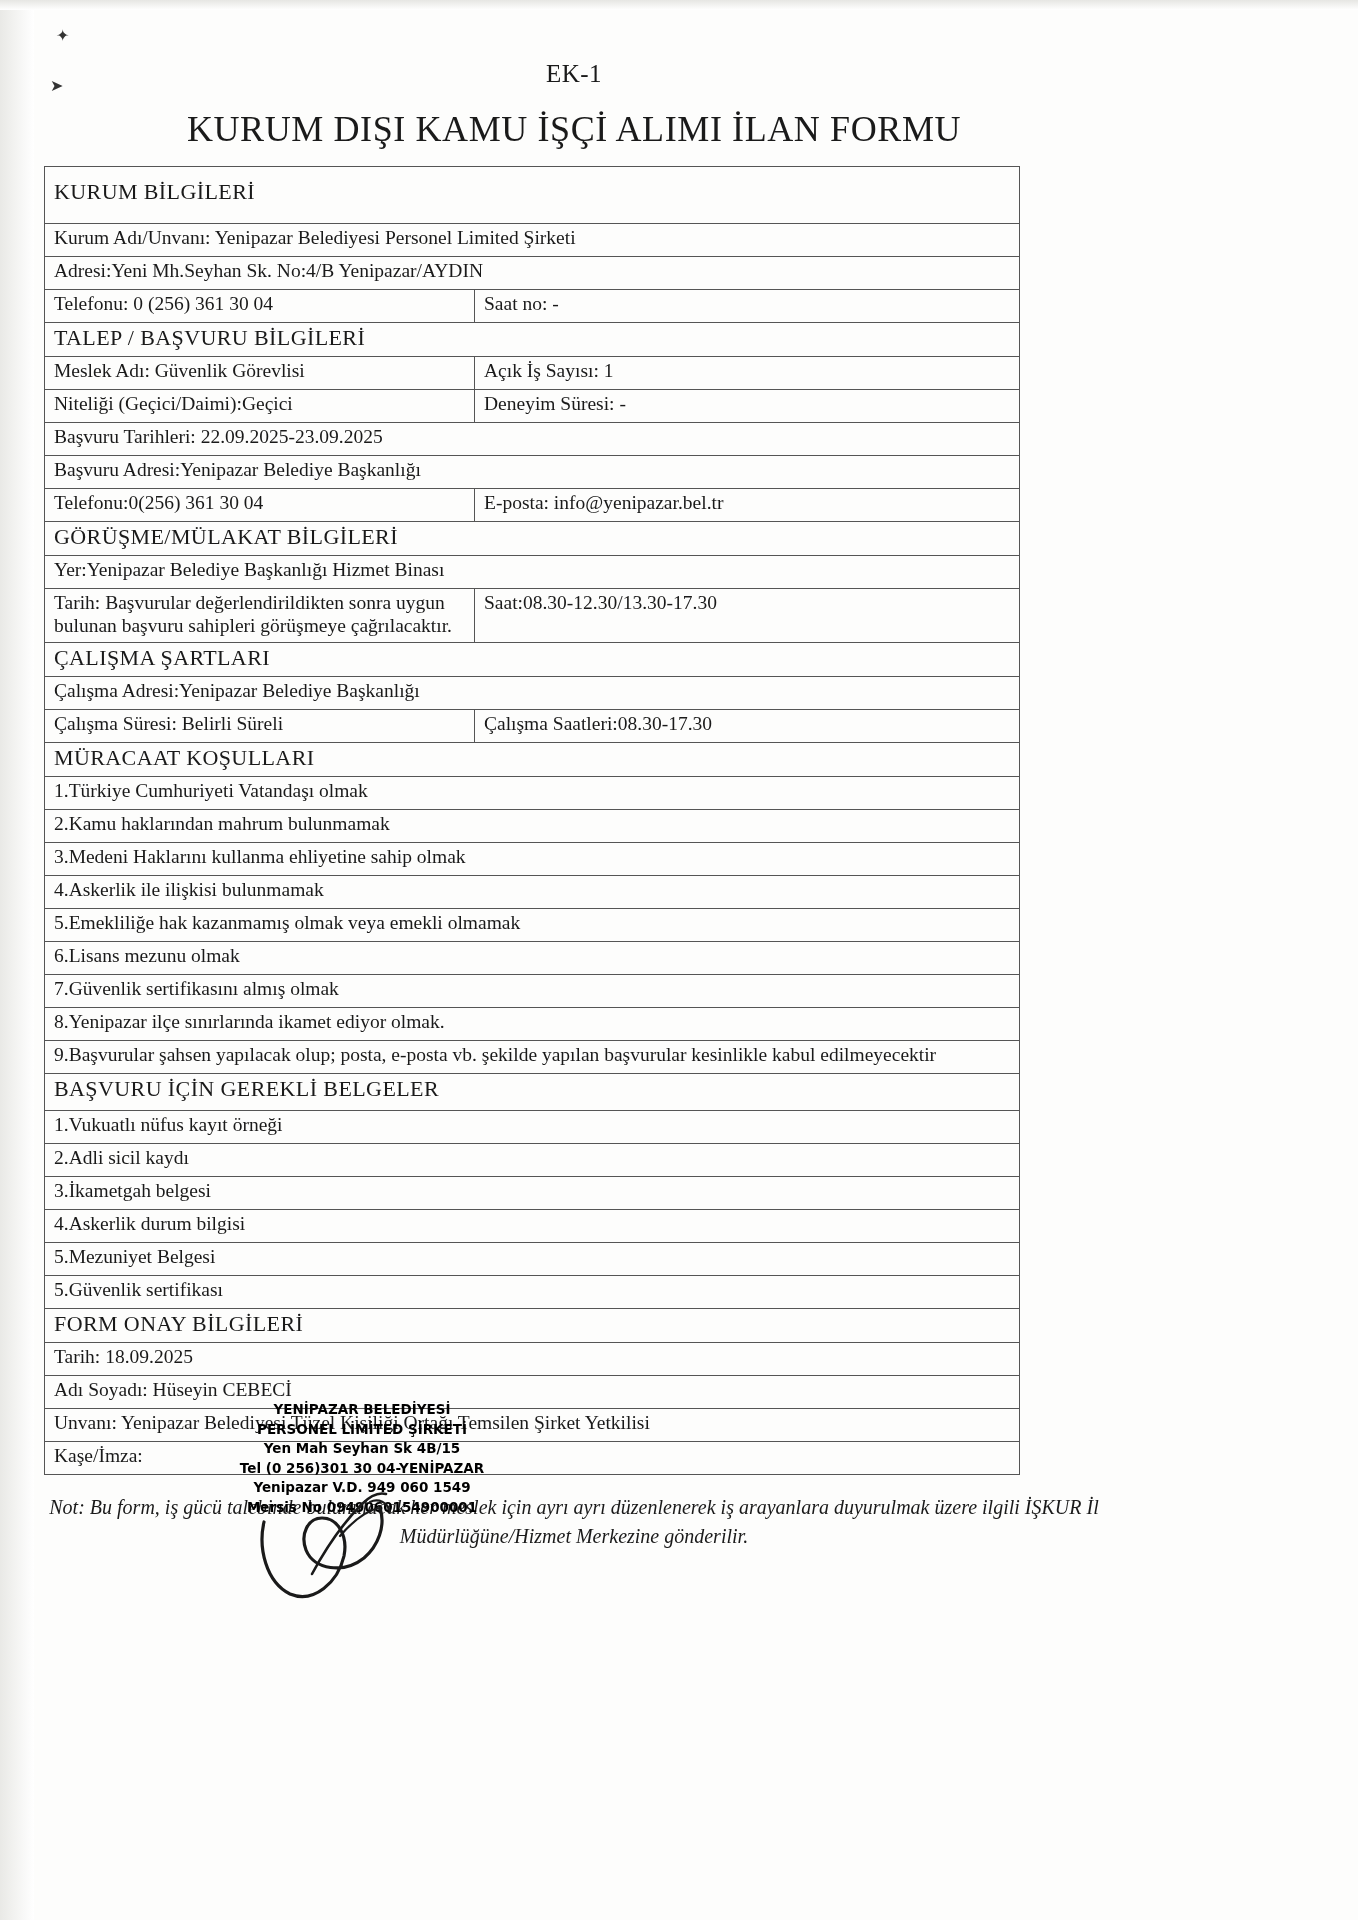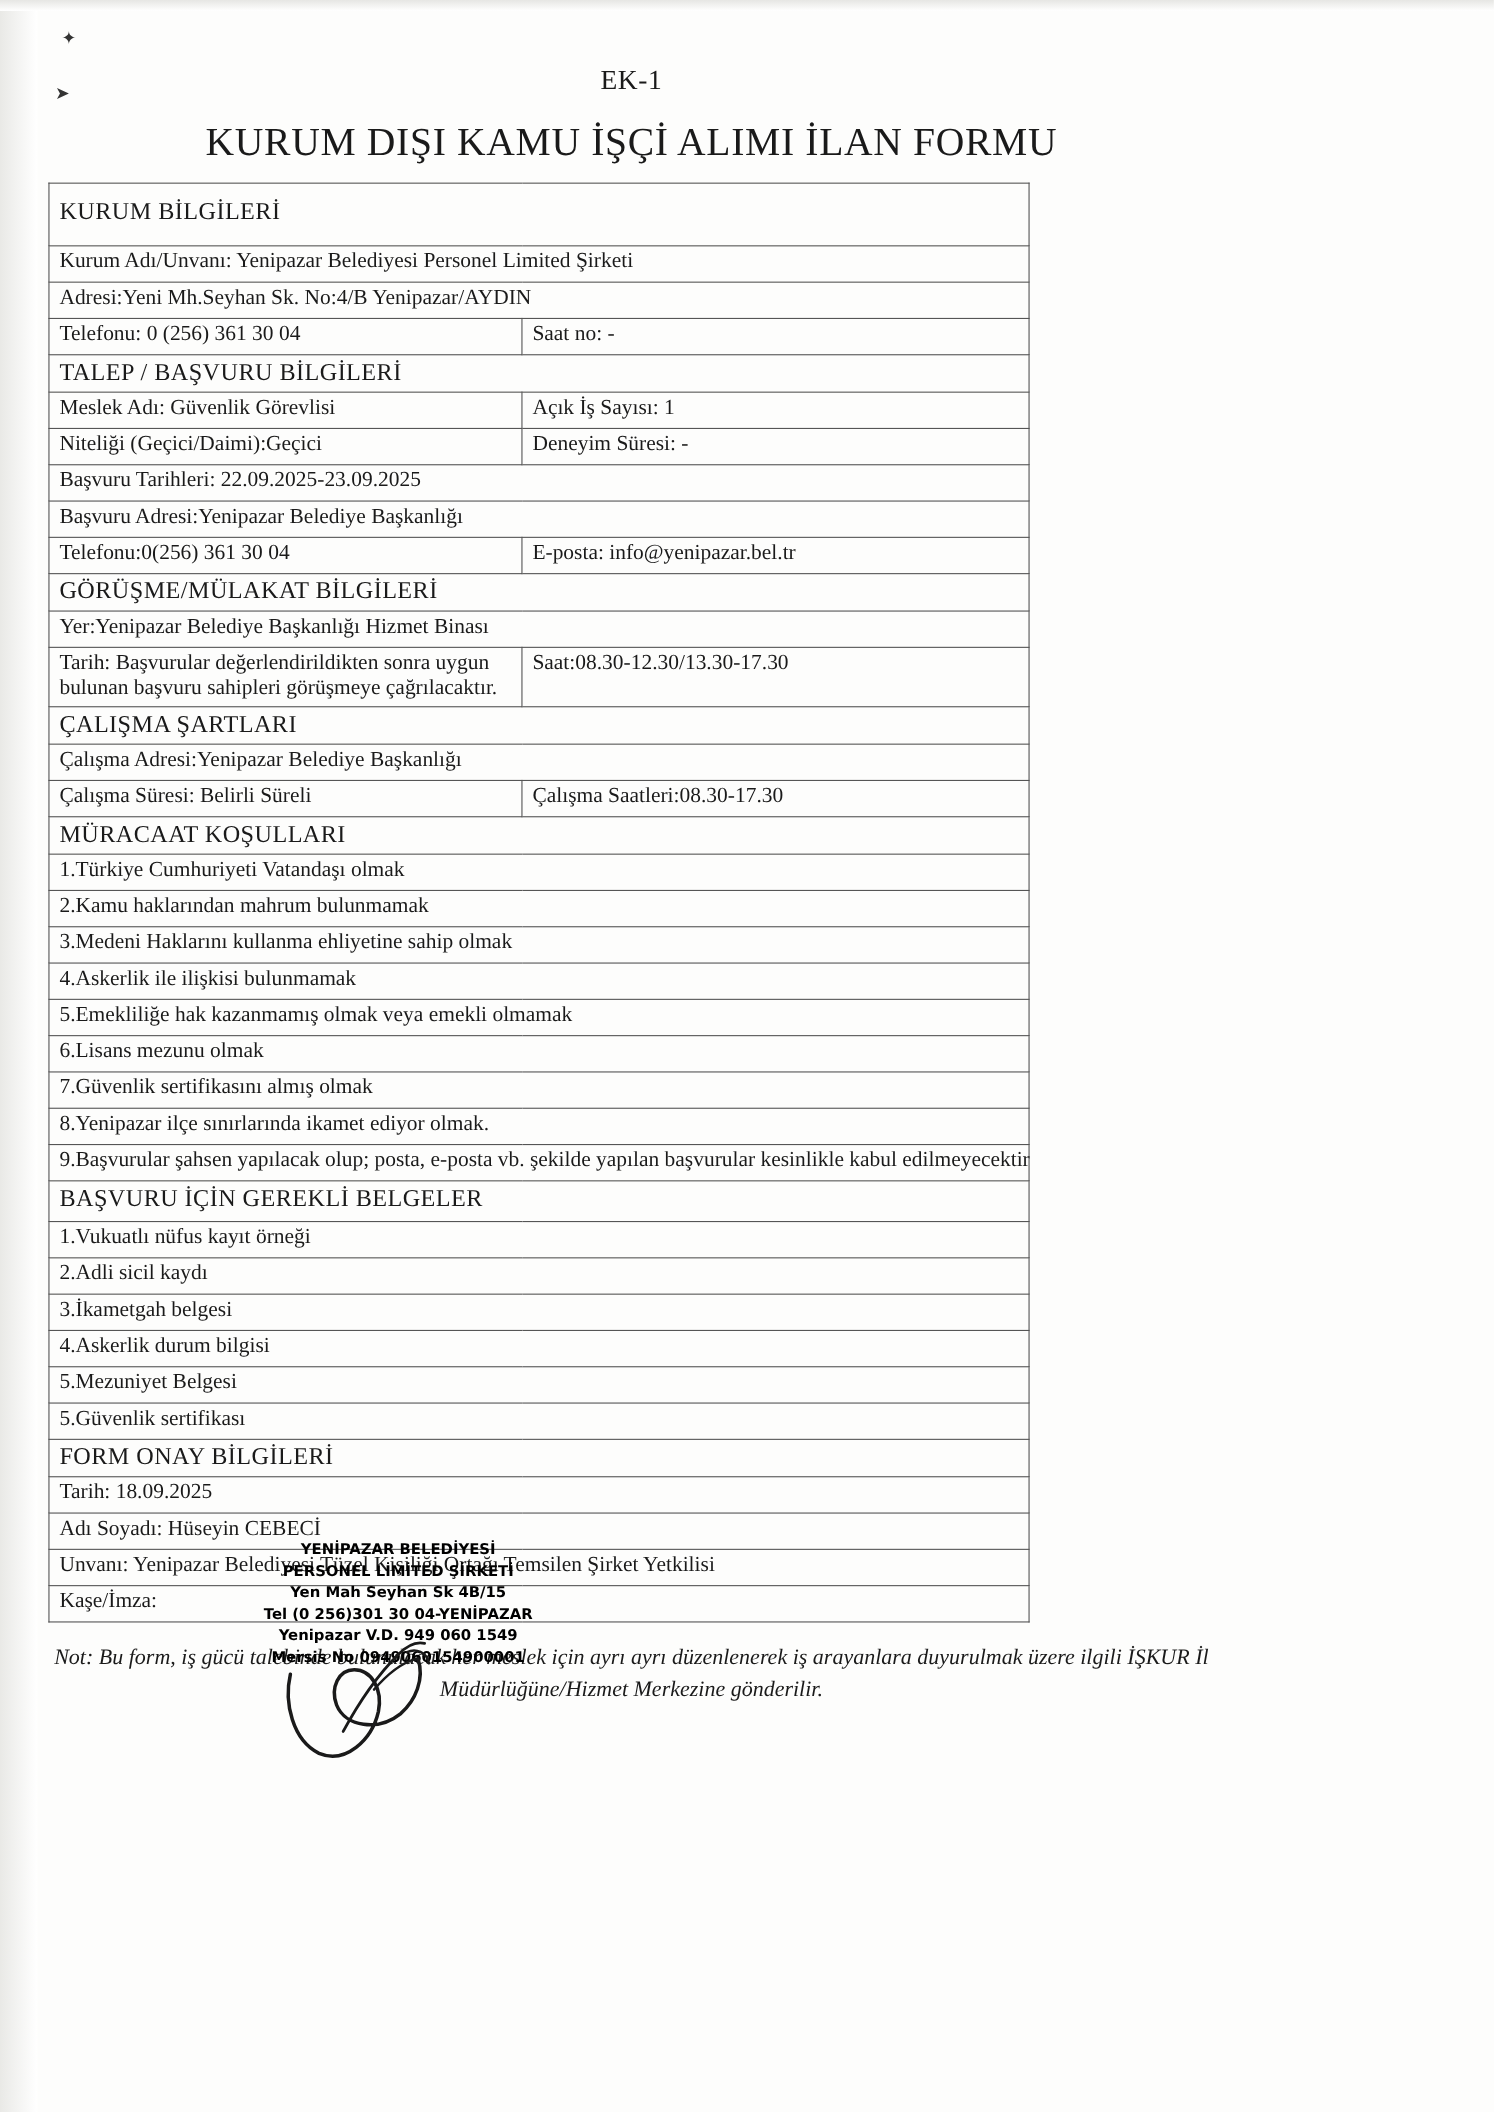--- a/index.html
+++ b/index.html
@@ -55,21 +55,21 @@
     letter-spacing: 0.5px;
     margin-bottom: 20px;
   }
   .main-title {
     font-size: 36px;
     letter-spacing: 0.6px;
     white-space: nowrap;
   }
 
   table.form {
-    width: 892px;
+    width: 976px;
     border-collapse: collapse;
     table-layout: fixed;
     font-size: 19.5px;
   }
   table.form td {
     border: 1px solid #555;
     padding: 2px 7px 4px 9px;
     vertical-align: top;
     line-height: 1.22;
     height: 26px;

